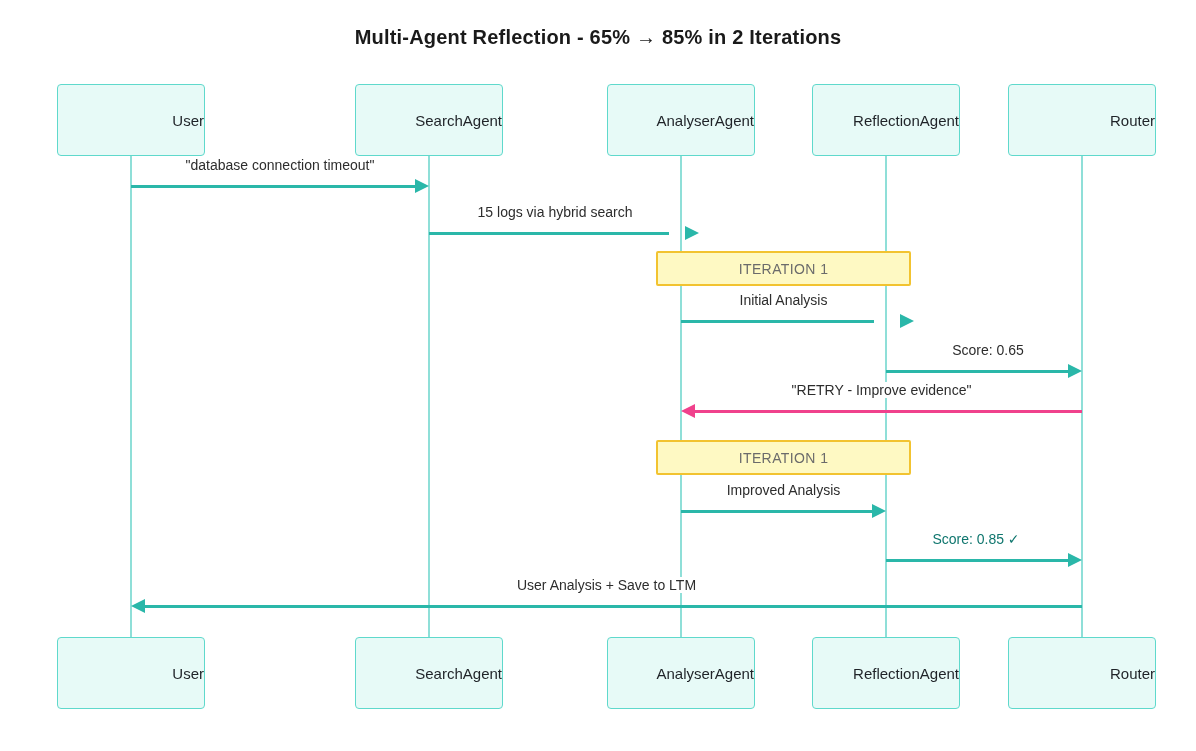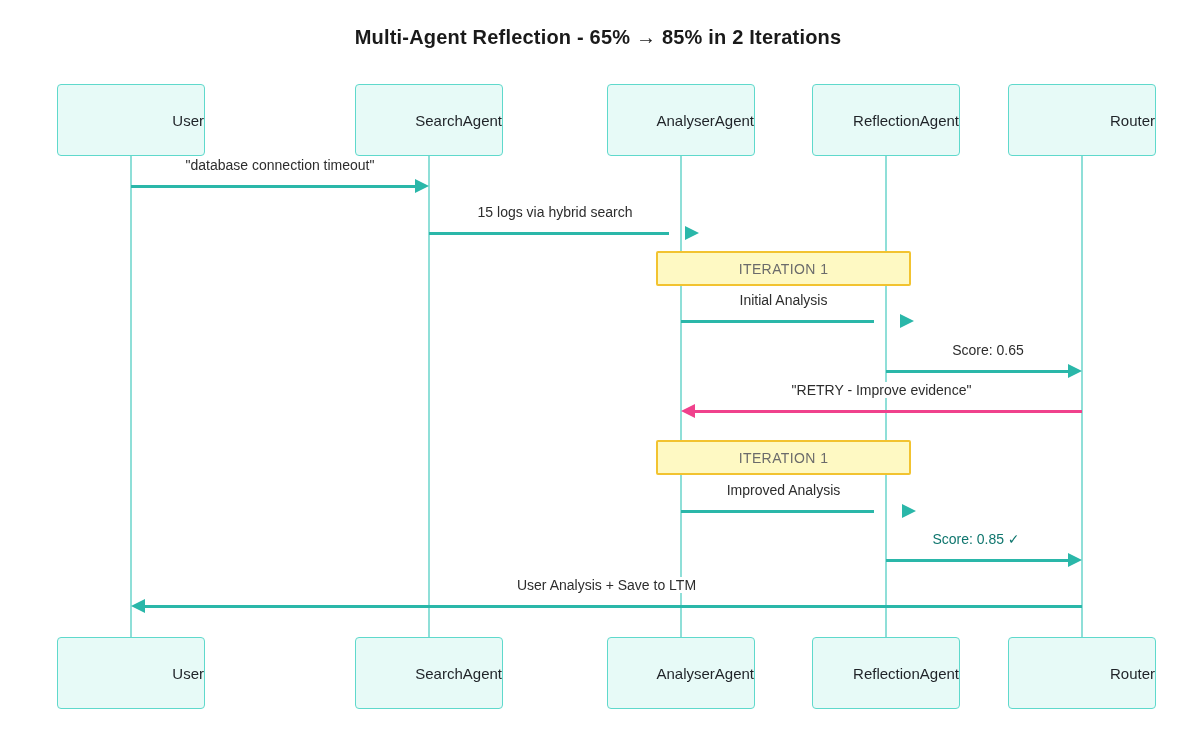--- a/index.html
+++ b/index.html
@@ -141,21 +141,21 @@
       <div class="message" style="left: 886px; top: 364px; width: 196px;">
         <div class="line" style="left: 0px; width: 184px; background: rgb(42, 183, 169);"></div>
         <div class="head" style="right: 0px; border-left: 14px solid rgb(42, 183, 169);"></div>
         <div class="label" style="left: 102px; color: rgb(45, 45, 45);">Score: 0.65</div>
       </div>
       <div class="message" style="left: 681px; top: 404px; width: 401px;">
         <div class="line" style="left: 12px; width: 389px; background: rgb(240, 65, 140);"></div>
         <div class="head" style="left: 0px; border-right: 14px solid rgb(240, 65, 140);"></div>
         <div class="label" style="left: 200.5px; color: rgb(45, 45, 45);">"RETRY - Improve evidence"</div>
       </div>
-      <div class="message" style="left: 681px; top: 504px; width: 205px; padding-left: 30px;">
+      <div class="message" style="left: 681px; top: 504px; width: 205px;">
         <div class="line" style="left: 0px; width: 193px; background: rgb(42, 183, 169);"></div>
         <div class="head" style="right: 0px; border-left: 14px solid rgb(42, 183, 169);"></div>
         <div class="label" style="left: 102.5px; color: rgb(45, 45, 45);">Improved Analysis</div>
       </div>
       <div class="message" style="left: 886px; top: 553px; width: 196px;">
         <div class="line" style="left: 0px; width: 184px; background: rgb(42, 183, 169);"></div>
         <div class="head" style="right: 0px; border-left: 14px solid rgb(42, 183, 169);"></div>
         <div class="label" style="left: 90px; color: #0f766e;">Score: 0.85 ✓</div>
       </div>
       <div class="message" style="left: 131px; top: 599px; width: 951px;">

